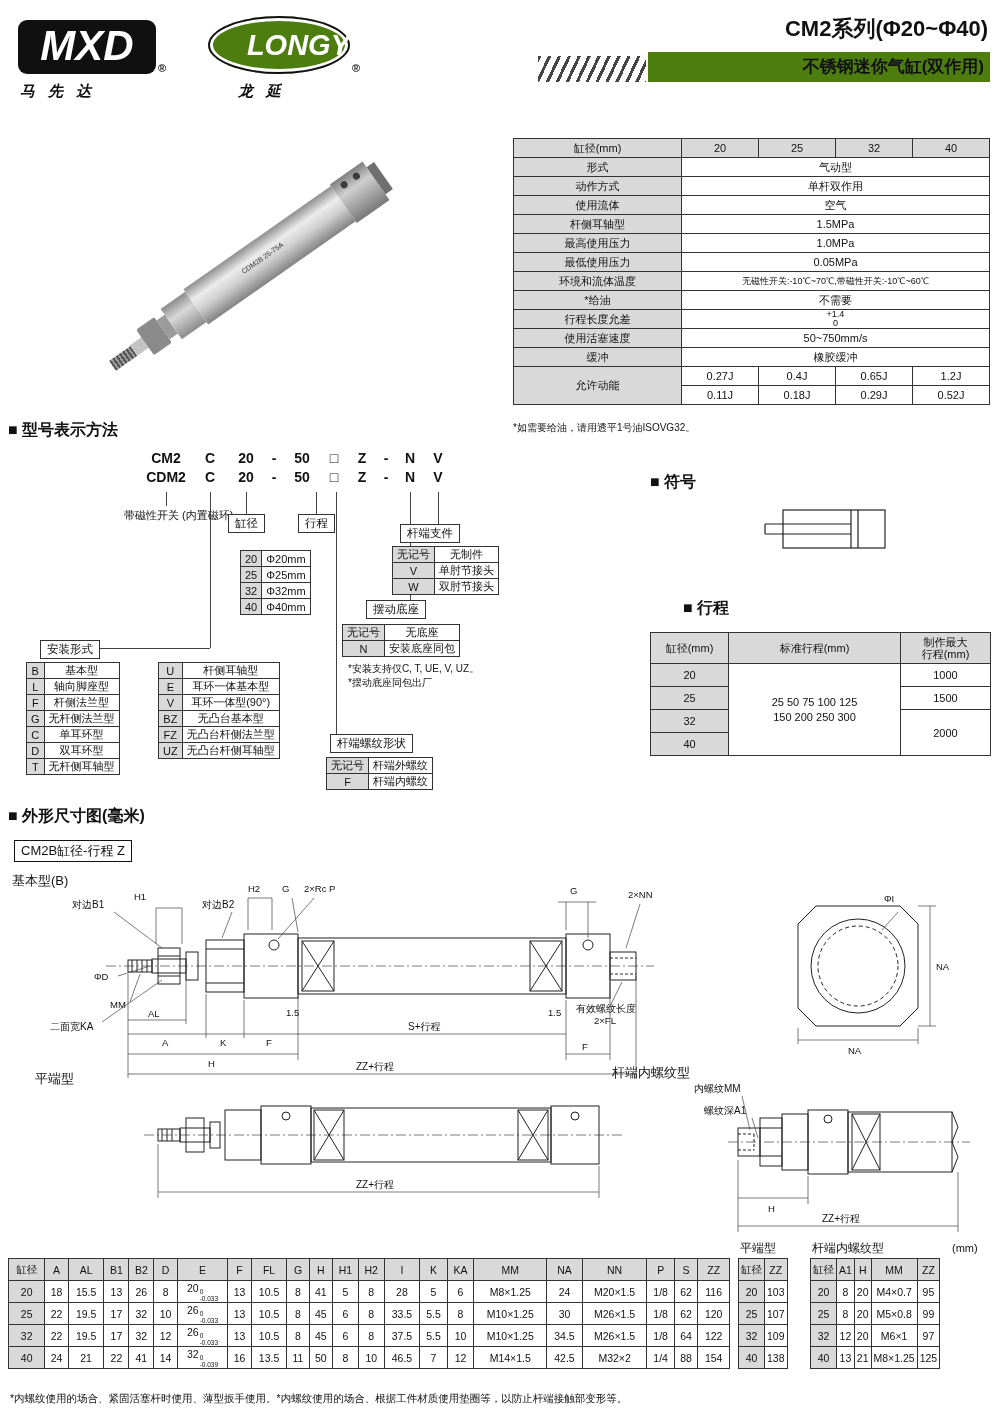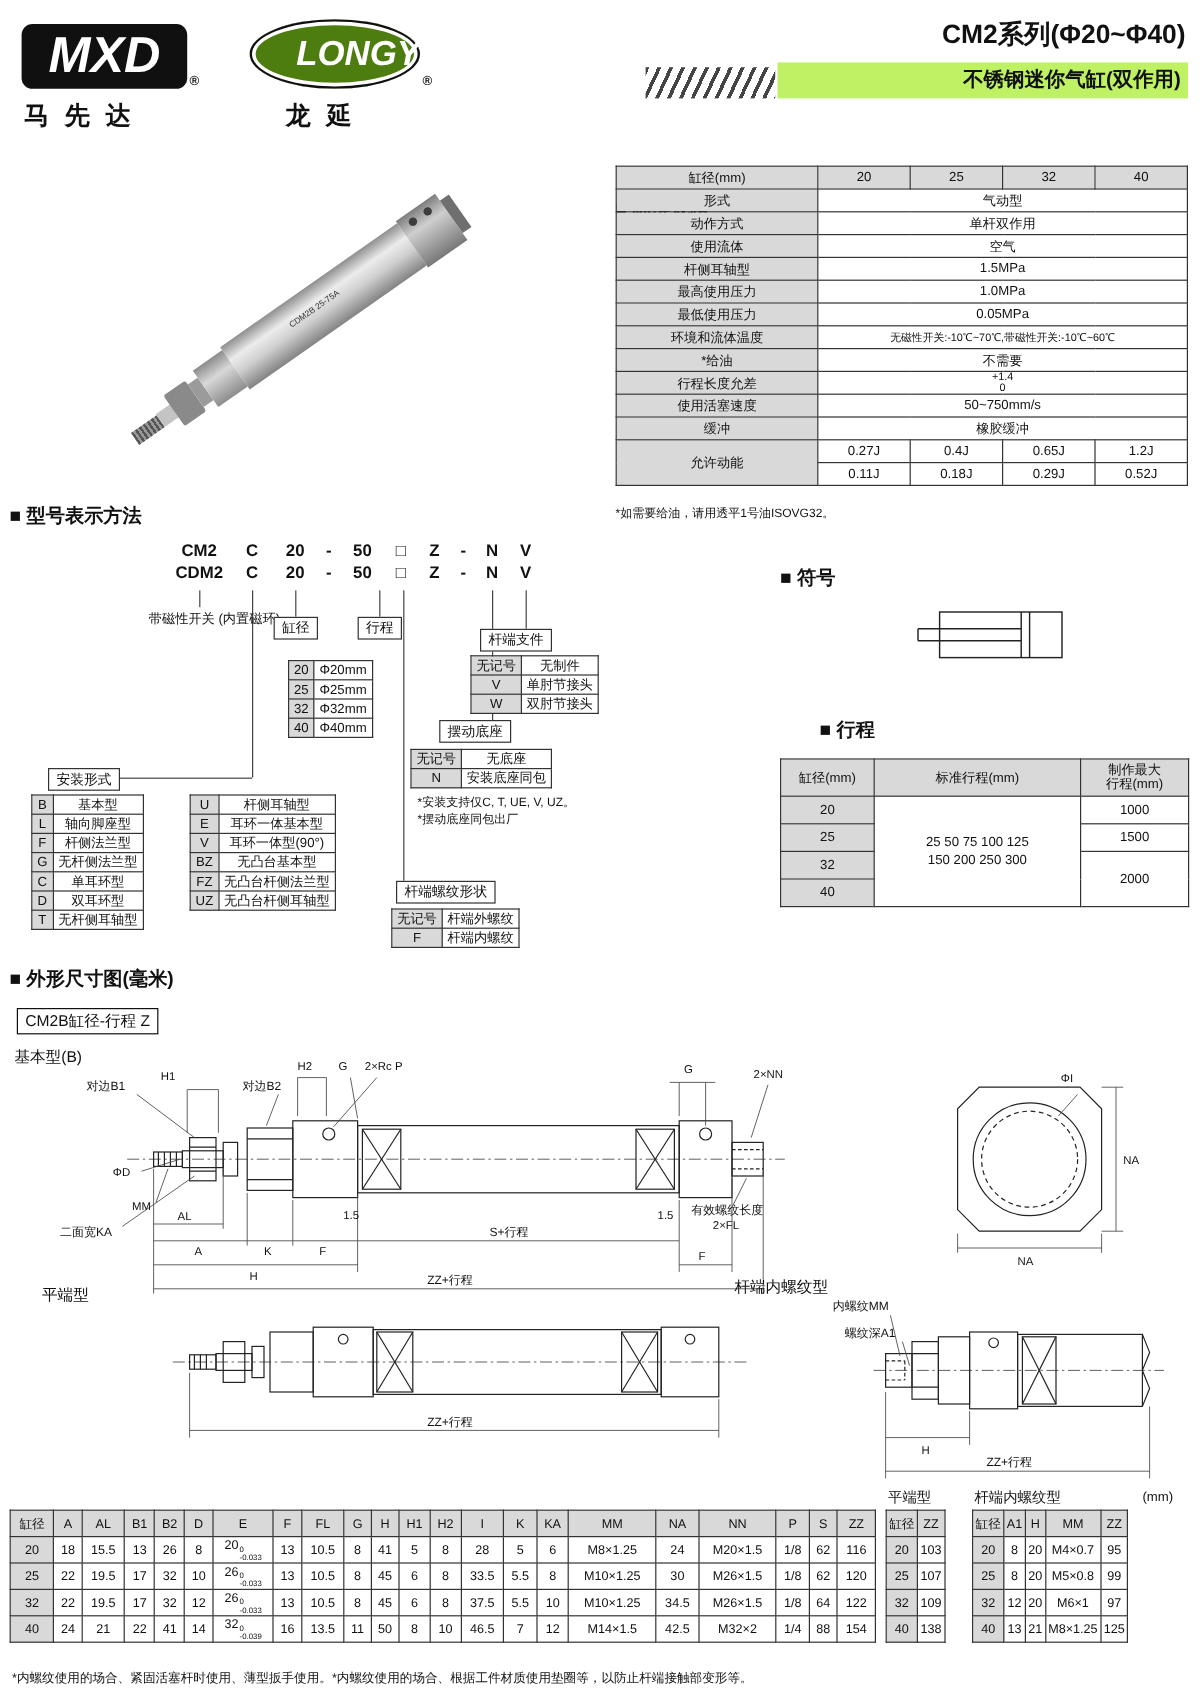--- a/index.html
+++ b/index.html
@@ -6,28 +6,28 @@
   body{width:1000px;height:1414px;position:relative;background:#fff;color:#111;
        font-family:"Liberation Sans",sans-serif;overflow:hidden;}
   .abs{position:absolute;}
   .h{position:absolute;font-weight:bold;font-size:16px;}
   .pre{white-space:pre-line;}
   
   .mxdbox{position:absolute;left:18px;top:20px;width:138px;height:54px;background:#101010;
           border-radius:9px;color:#fff;font-weight:bold;font-style:italic;font-size:42px;
           text-align:center;line-height:52px;}
   .reg{position:absolute;font-size:11px;font-weight:bold;}
-  .cnname{position:absolute;font-weight:bold;font-size:21px;letter-spacing:13px;white-space:nowrap;}
+  .cnname{position:absolute;font-weight:bold;font-size:15px;letter-spacing:13px;white-space:nowrap;font-style:italic;}
   .longybox{position:absolute;left:208px;top:16px;width:142px;height:58px;background:#4d7c0f;
             border-radius:50%;color:#fff;font-weight:bold;font-style:italic;font-size:29px;
             text-align:right;line-height:58px;box-shadow:inset 0 0 0 2px #101010, inset 0 0 0 5px #fff;}
   .title{position:absolute;right:12px;top:14px;font-size:22px;font-weight:bold;}
   .hatch{position:absolute;left:538px;top:56px;width:108px;height:26px;
          background:repeating-linear-gradient(115deg,#444 0 3px,#fff 3px 9px);}
-  .subbar{position:absolute;left:648px;top:52px;width:342px;height:30px;background:#bef264;
+  .subbar{position:absolute;left:648px;top:52px;width:342px;height:30px;background:#4d7c0f;
           font-weight:bold;font-size:17px;text-align:right;line-height:30px;padding-right:6px;box-sizing:border-box;}
   
   table{border-collapse:collapse;}
   .spec{font-size:11px;table-layout:fixed;}
   .spec td,.spec th{border:1px solid #333;padding:0 2px;text-align:center;height:18px;overflow:hidden;font-weight:normal;}
   .lbl{background:#d9d9d9;}
   .sm{font-size:9px;}
   .mini{font-size:11px;}
   .mini td{border:1px solid #333;padding:0 4px;height:15px;text-align:center;white-space:nowrap;}
   .mini td:first-child{background:#d9d9d9;}

